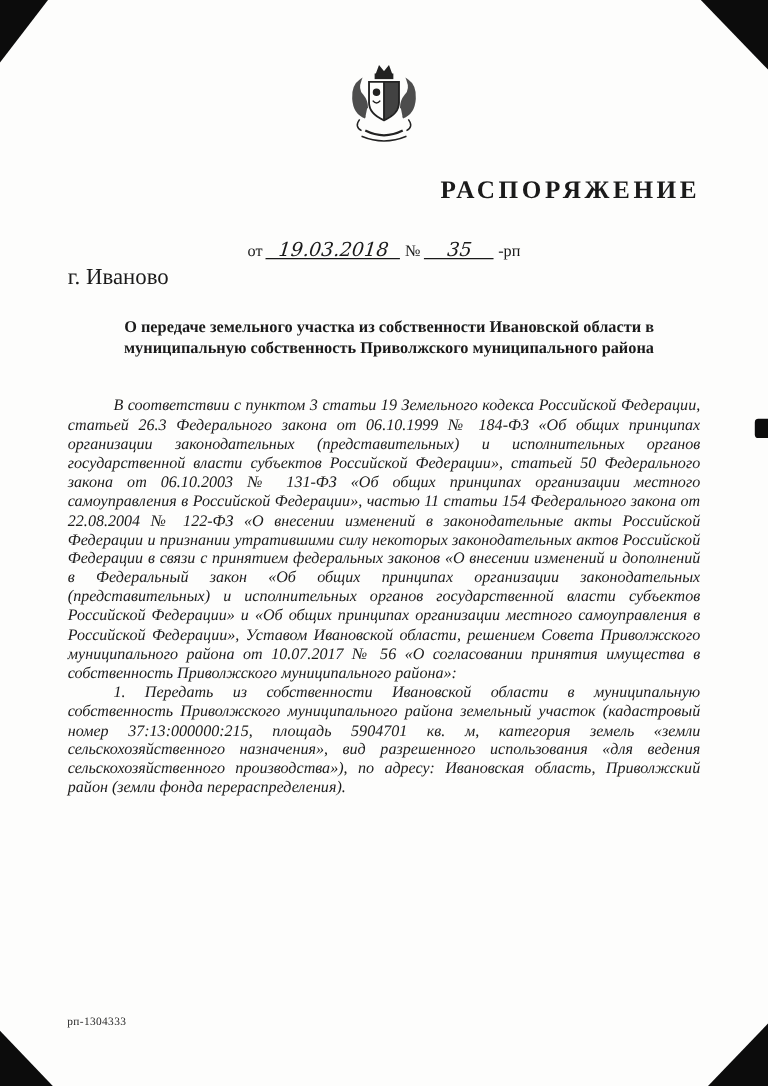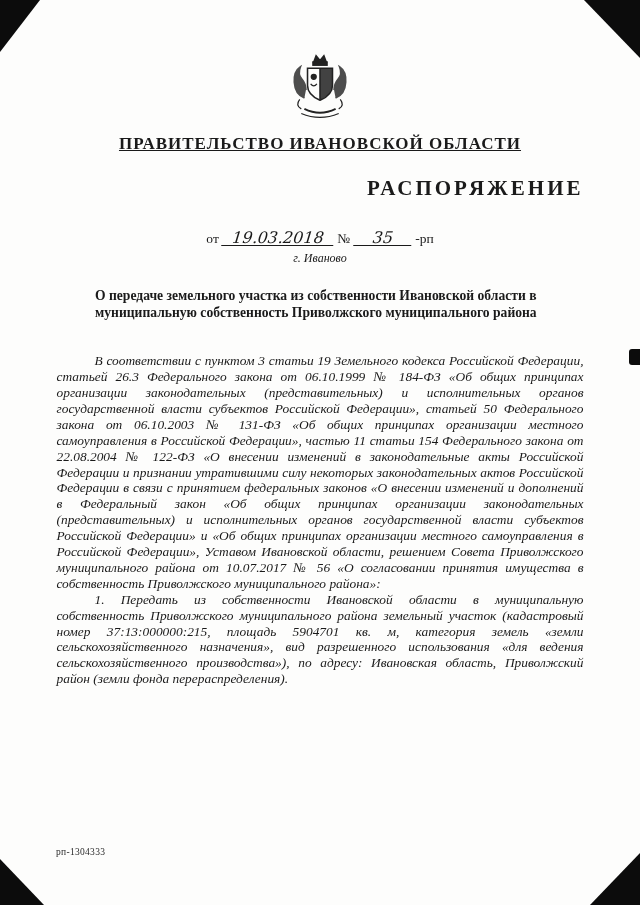--- a/index.html
+++ b/index.html
@@ -52,29 +52,27 @@
     font-family:"DejaVu Serif","Liberation Serif",serif;
     font-style:italic;
     font-size:16px;
     transform:skewX(-6deg);
     padding:0 6px 0 6px;
     line-height:14px;
   }
   .date-line .fill.date{min-width:100px;}
   .date-line .fill.num{min-width:46px;}
   .city{
-    text-align:center;
-    font-size:12px;
+    font-size:19px;
     margin-top:4px;
-    font-style:italic;
   }
   .subject{
     width:450px;
     margin:22px auto 0 auto;
-    text-align:left;
+    text-align:right;
     font-weight:bold;
     font-size:13.6px;
     line-height:1.22;
   }
   .body-text{
     margin-top:32px;
     font-size:13.4px;
     line-height:15.9px;
     text-align:justify;
     font-style:italic;
@@ -121,21 +119,20 @@
       <path d="M24,62 q-6,8 2,12" stroke-width="1.6"></path>
       <path d="M76,62 q6,8 -2,12" stroke-width="1.6"></path>
 
       <path d="M30,74 q20,10 40,0" stroke-width="2.4"></path>
       <path d="M26,80 q24,10 48,0" stroke-width="1.6"></path>
     </g>
   </svg>
 
   <div class="content">
 
-    <div class="org-title">ПРАВИТЕЛЬСТВО ИВАНОВСКОЙ ОБЛАСТИ</div>
 
     <div class="doc-type">РАСПОРЯЖЕНИЕ</div>
 
     <div class="date-line">
       <span>от</span>
       <span class="fill date">19.03.2018</span>
       <span>№</span>
       <span class="fill num">35</span>
       <span>-рп</span>
     </div>

